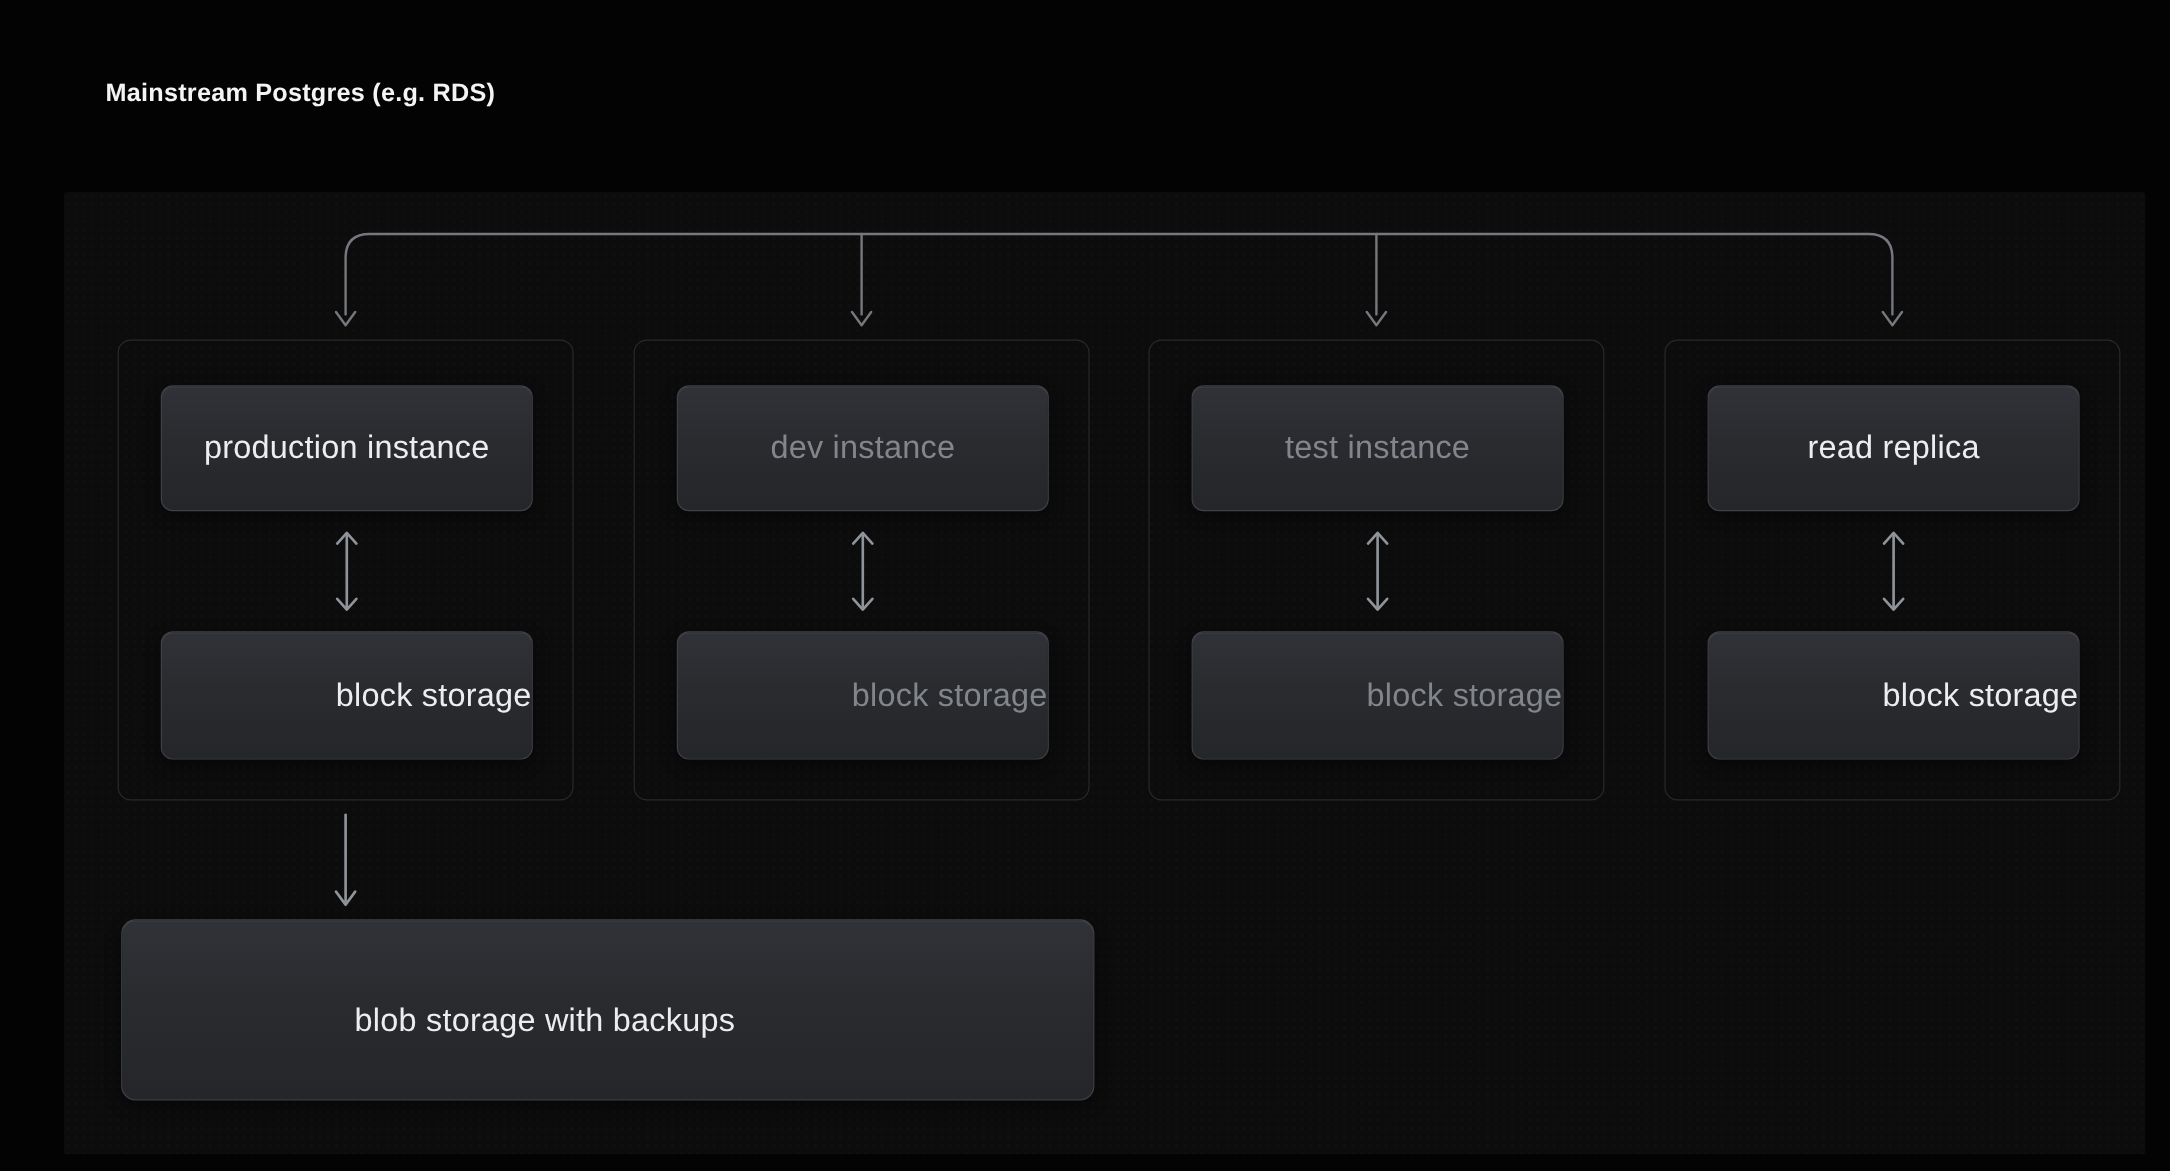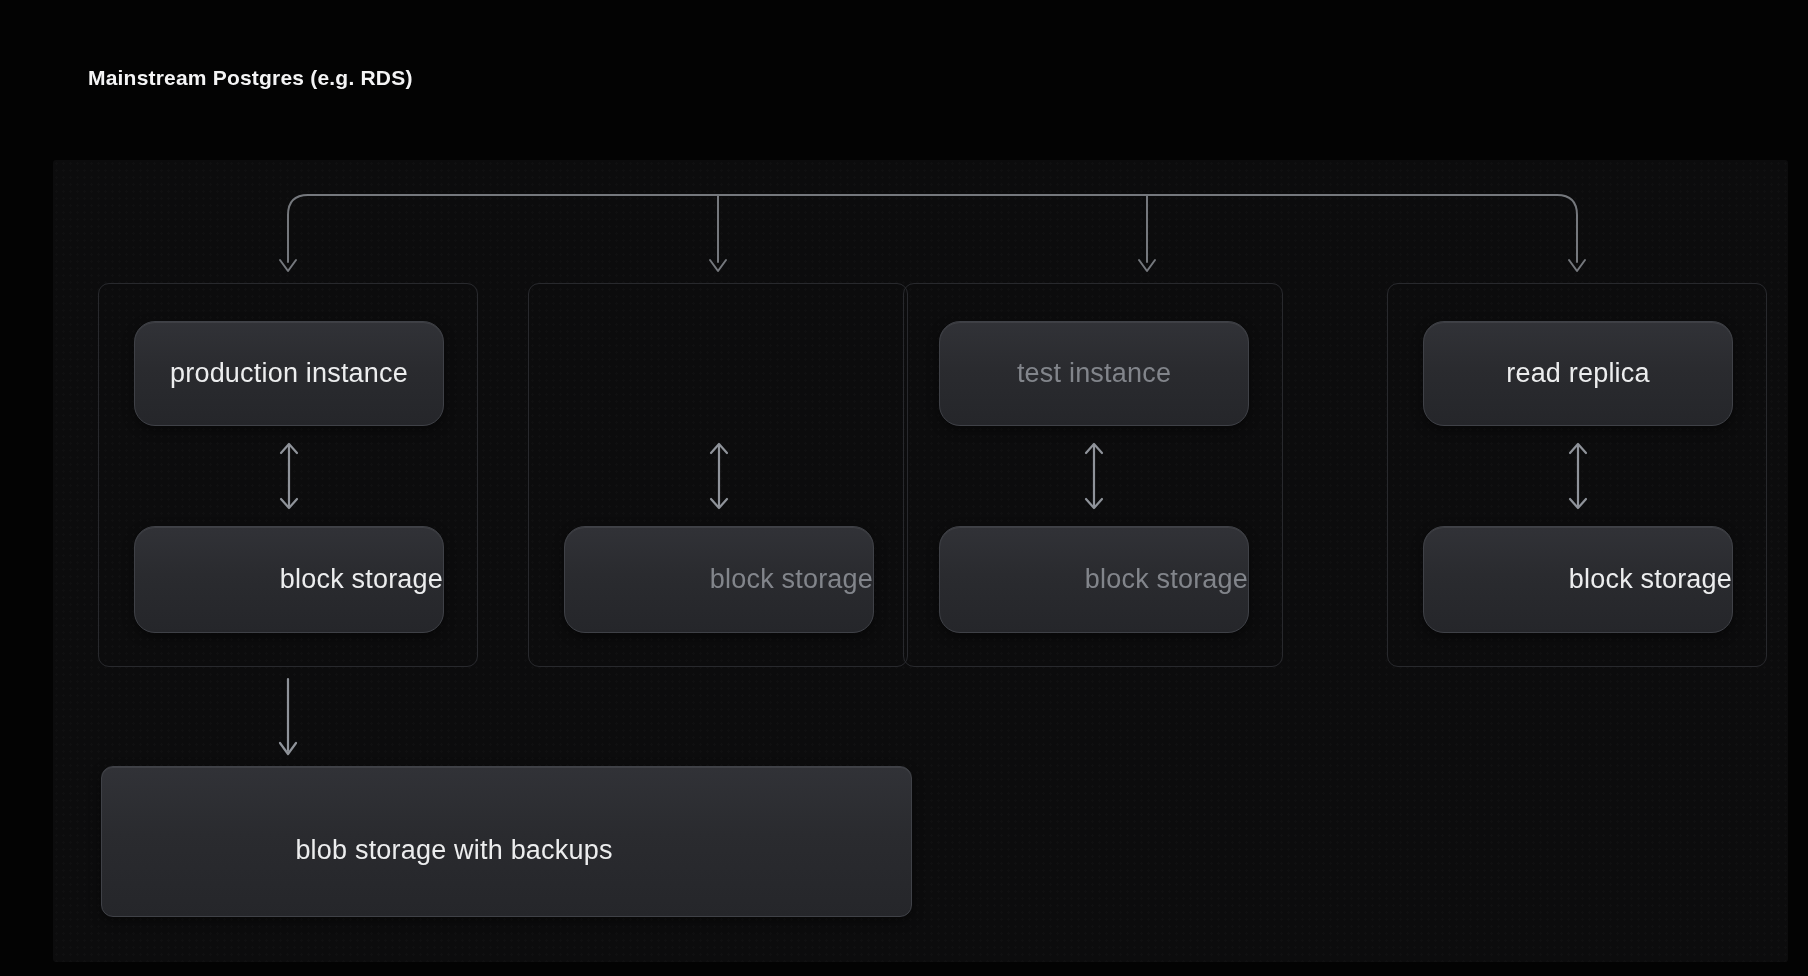--- a/index.html
+++ b/index.html
@@ -36,27 +36,27 @@
   }
   .fanout{position:absolute;left:0;top:0;}
   .fanout path{stroke:var(--tree);stroke-width:2;fill:none;stroke-linecap:round;stroke-linejoin:round;}
   .group{
     position:absolute;top:123px;width:380px;height:384px;
     border:1px solid var(--group-border);
     border-radius:11px;
   }
   .group-0{left:45px;}
   .group-1{left:475px;}
-  .group-2{left:850px;padding-left:30px;}
+  .group-2{left:904px;padding-left:30px;}
   .group-3{left:1334px;}
   .node{
     position:absolute;left:35px;width:310px;height:105px;
     background:linear-gradient(180deg,var(--node-grad-top) 0%,#2a2b2f 45%,var(--node-grad-bot) 100%);
     border:1px solid var(--node-border);
-    border-radius:21px;
+    border-radius:10px;
     box-shadow:inset 0 1px 0 rgba(255,255,255,0.07), 0 4px 12px rgba(0,0,0,0.45);
     display:flex;align-items:center;justify-content:center;
   }
   .node-top{top:37px;}
   .node-bottom{top:242px;height:107px;justify-content:flex-end;}
   .node-label{
     font-size:27px;color:var(--text-bright);
     letter-spacing:0.2px;
   }
   .group[data-state="dimmed"] .node-label{color:var(--text-dim);}
@@ -103,20 +103,23 @@
       <path d="M12,9 L12,71"></path>
       <path d="M4,17 L12,8 L20,17"></path>
       <path d="M4,63 L12,72 L20,63"></path>
     </svg>
     <div class="node node-bottom">
       <span class="node-label">block storage</span>
     </div>
   </section>
 
   <section class="group group-1" data-state="dimmed">
+    <div class="node node-top">
+      <span class="node-label">dev instance</span>
+    </div>
     <svg class="varrow" width="24" height="80" viewBox="0 0 24 80">
       <path d="M12,9 L12,71"></path>
       <path d="M4,17 L12,8 L20,17"></path>
       <path d="M4,63 L12,72 L20,63"></path>
     </svg>
     <div class="node node-bottom">
       <span class="node-label">block storage</span>
     </div>
   </section>
 

